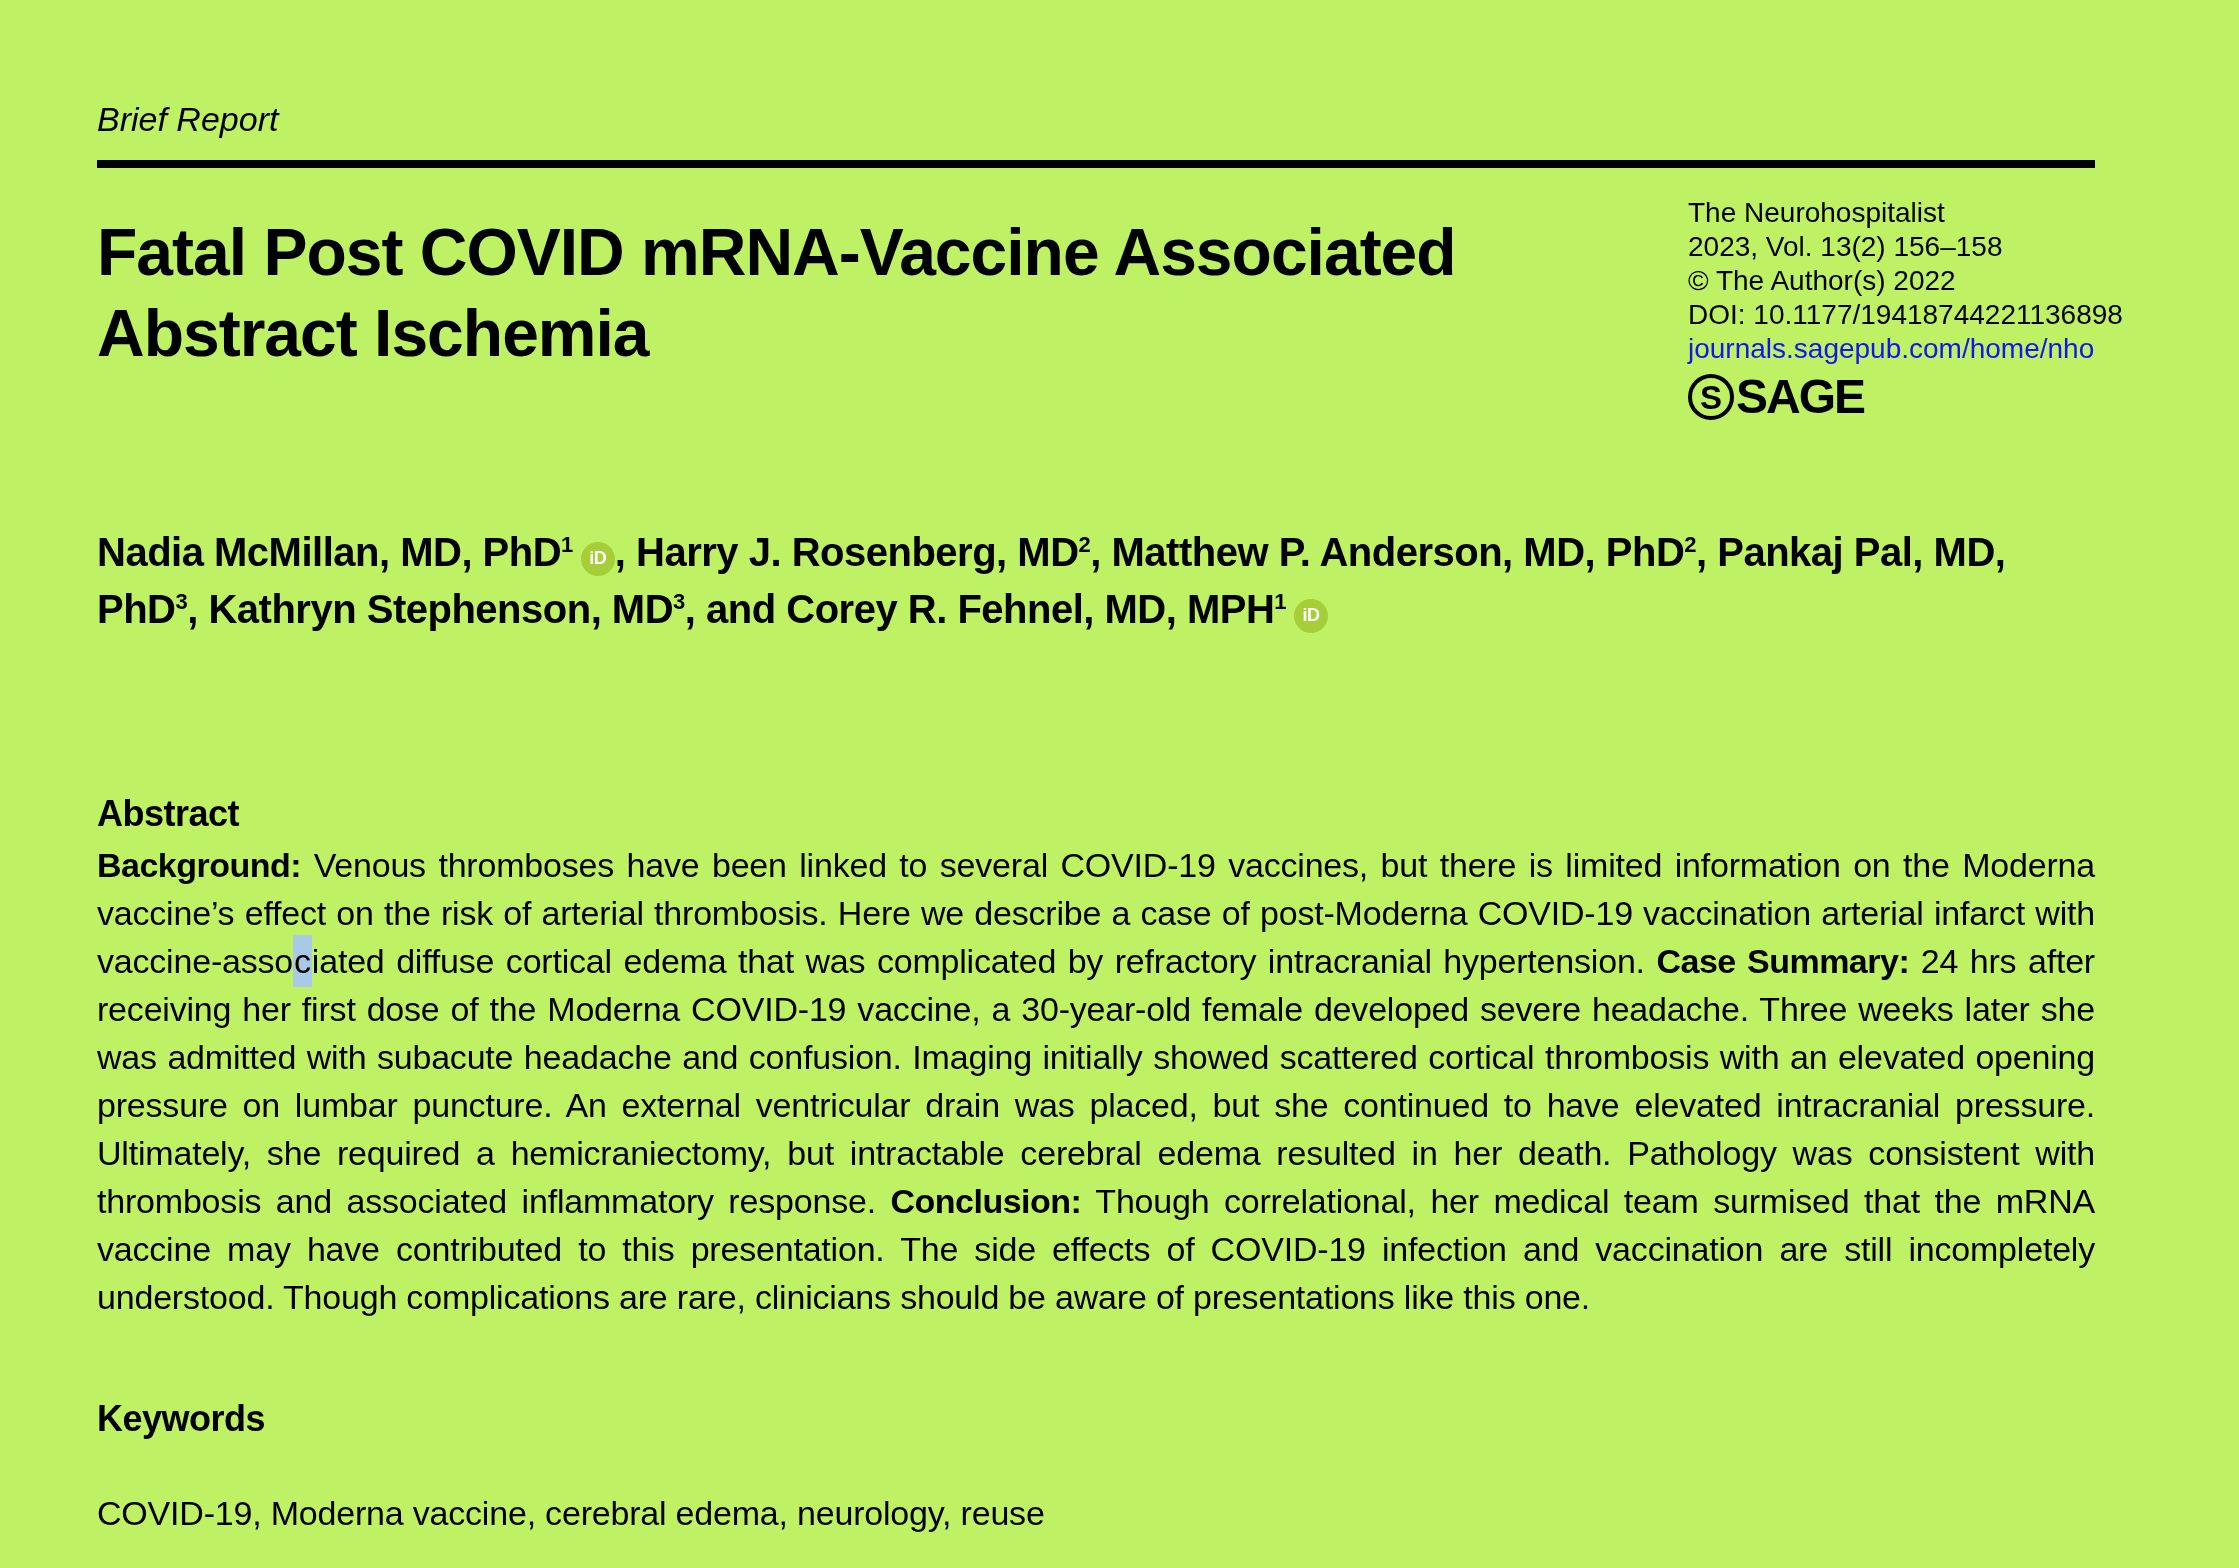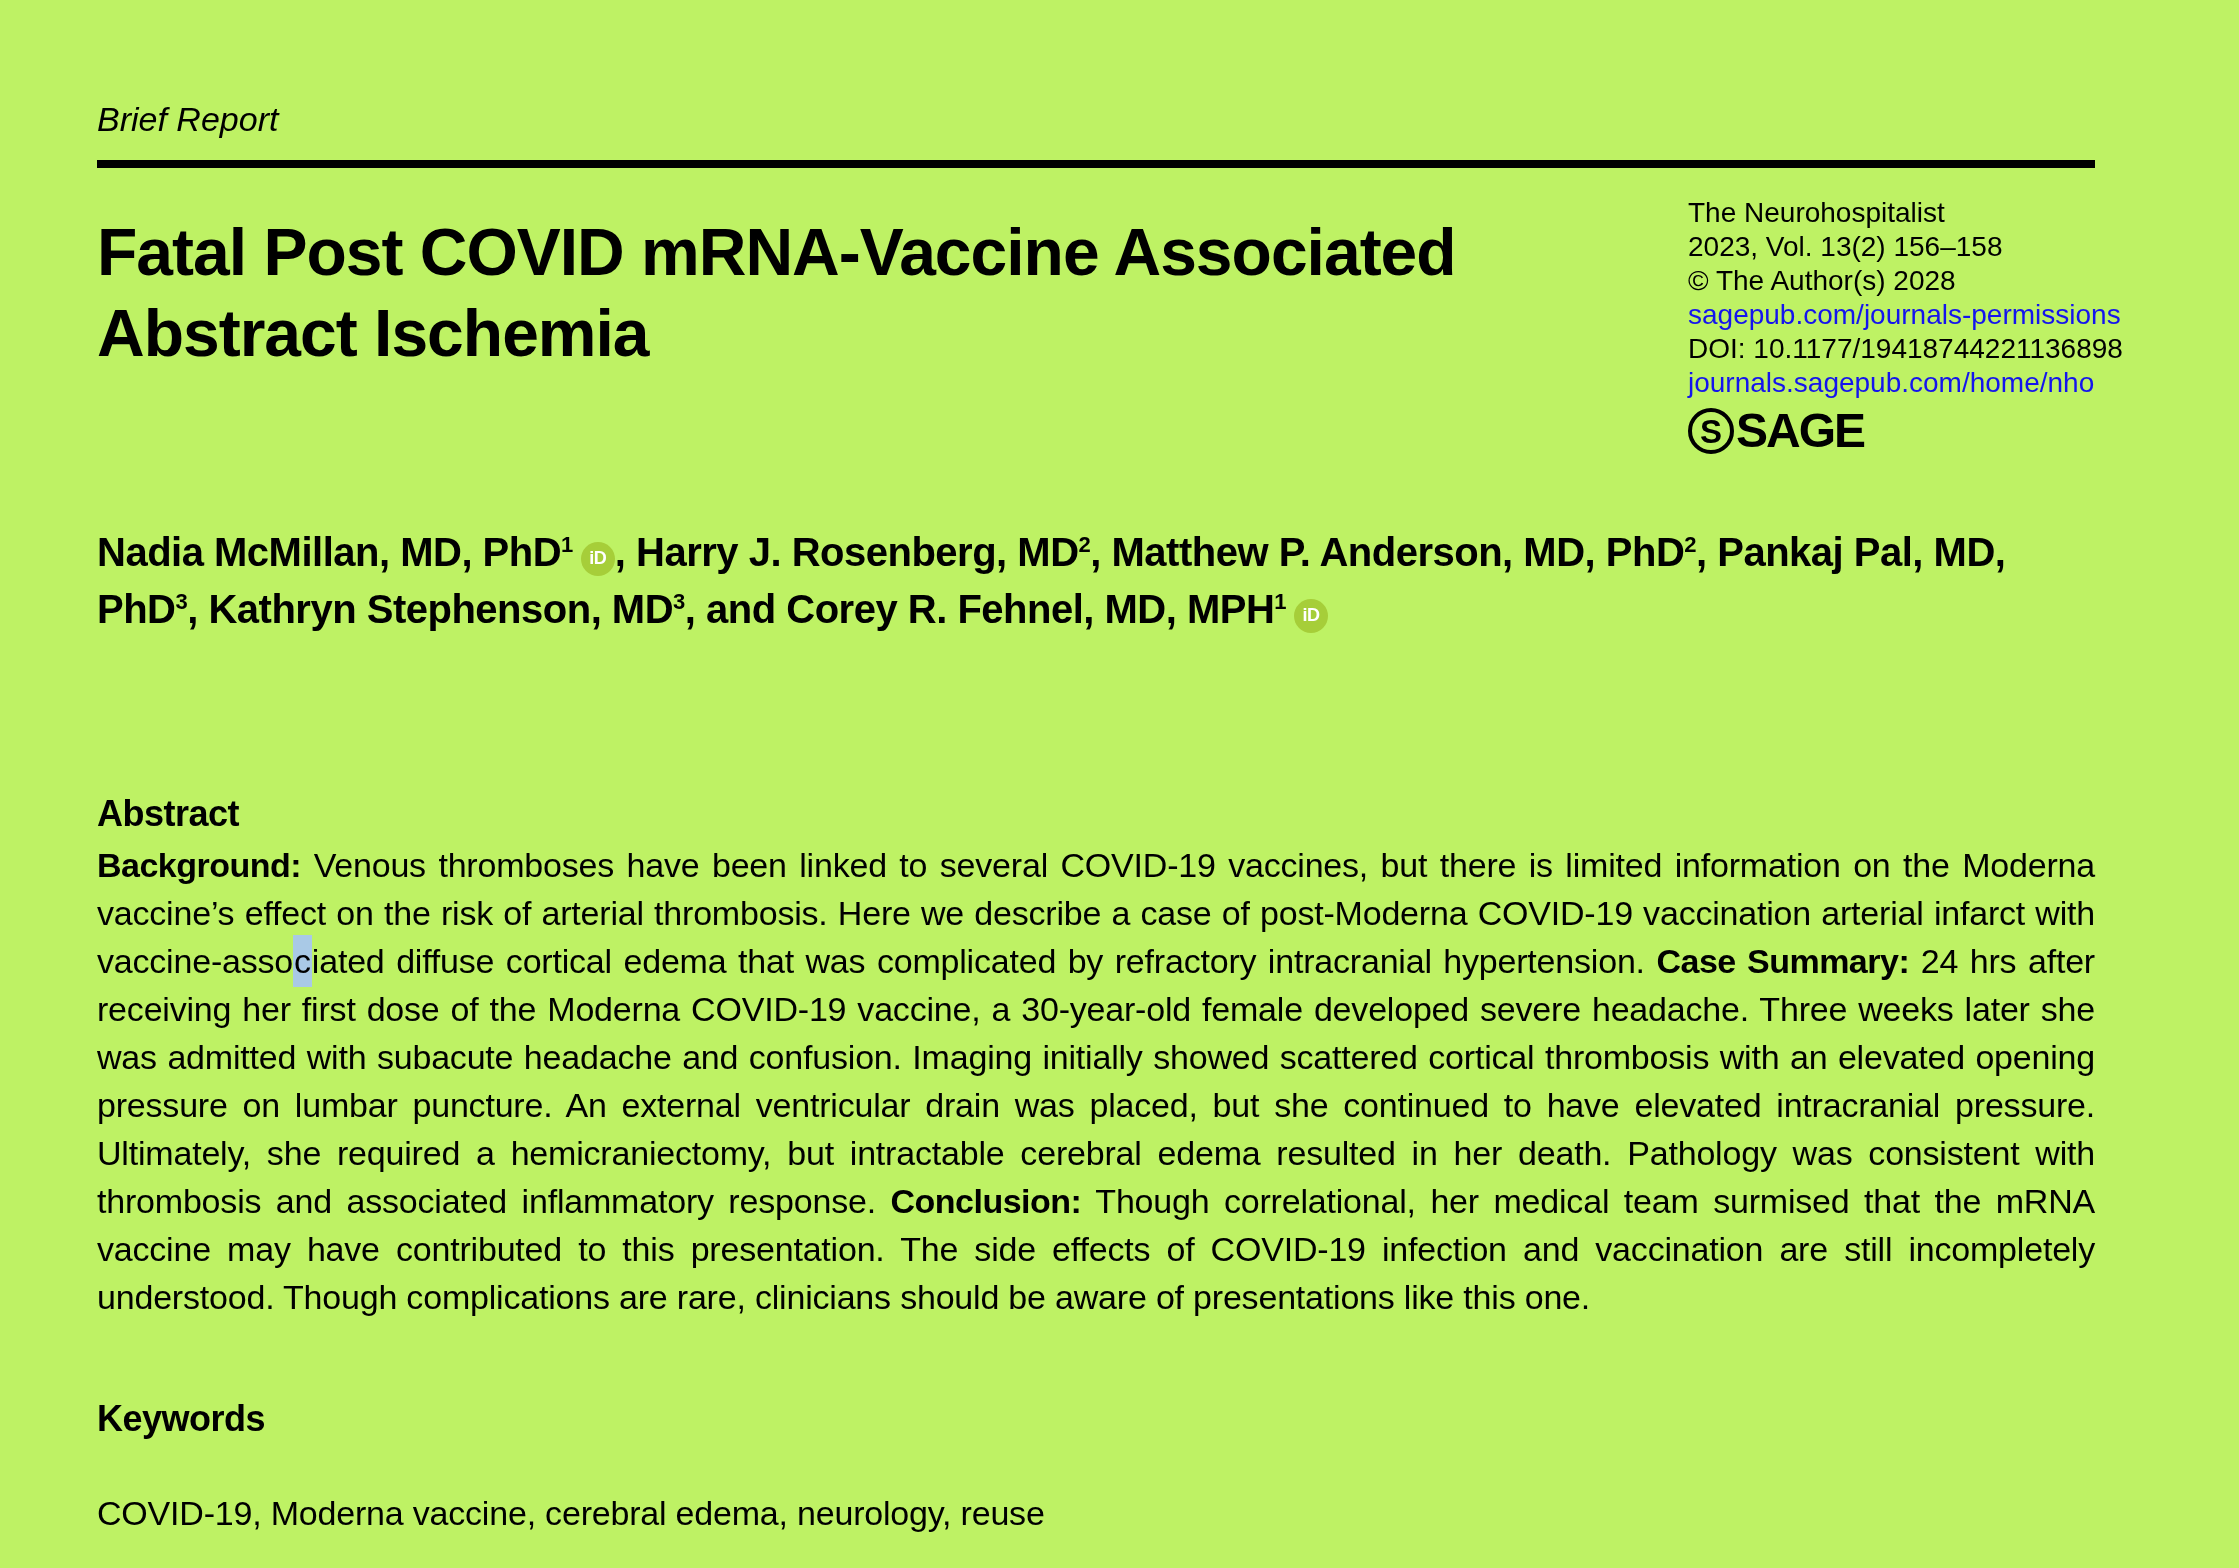--- a/index.html
+++ b/index.html
@@ -136,22 +136,21 @@
 
   <div class="abs brief-report">Brief Report</div>
 
   <div class="abs rule"></div>
 
   <h1 class="abs title"><span>Fatal Post COVID mRNA-Vaccine Associated</span><br><span>Abstract Ischemia</span></h1>
 
   <div class="abs journal-info">
     <div>The Neurohospitalist</div>
     <div>2023, Vol. 13(2) 156–158</div>
-    <div>© The Author(s) 2028</div>
-    <div><a>sagepub.com/journals-permissions</a></div>
+    <div>© The Author(s) 2022</div>
     <div>DOI: 10.1177/19418744221136898</div>
     <div><a>journals.sagepub.com/home/nho</a></div>
     <div class="sage-logo">
         <span class="sage-circle">S</span>
         <span class="sage-word">SAGE</span>
       </div>
   </div>
 
   <div class="abs authors"><span>Nadia McMillan, MD, PhD</span><sup>1</sup><span class="orcid">iD</span><span>, </span><span>Harry J. Rosenberg, MD</span><sup>2</sup><span>, </span><span>Matthew P. Anderson, MD, PhD</span><sup>2</sup><span>, </span><span>Pankaj Pal, MD, PhD</span><sup>3</sup><span>, </span><span>Kathryn Stephenson, MD</span><sup>3</sup><span>, and </span><span>Corey R. Fehnel, MD, MPH</span><sup>1</sup><span class="orcid">iD</span></div>
 

